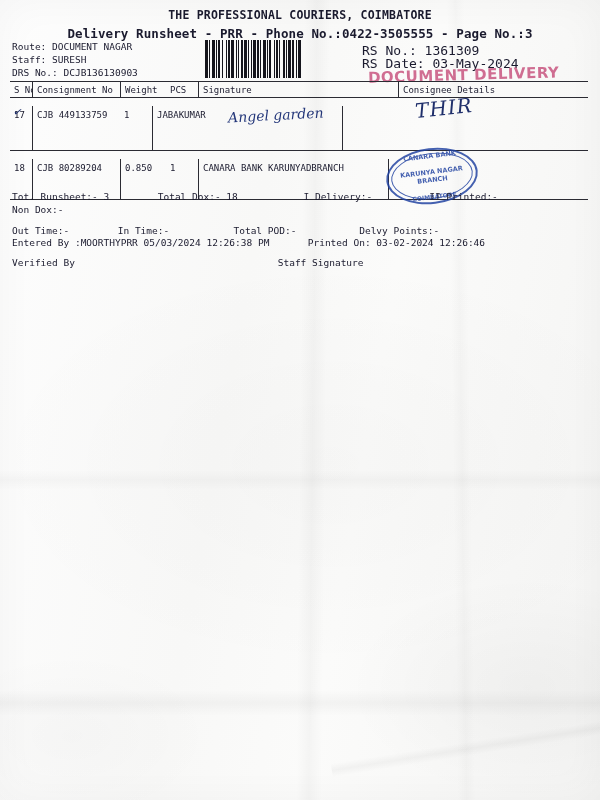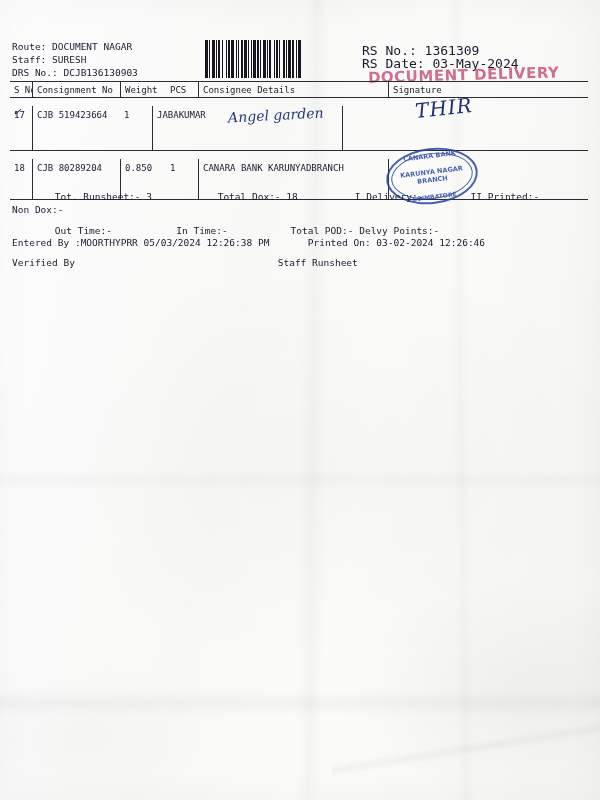--- a/index.html
+++ b/index.html
@@ -240,27 +240,29 @@
     left: 12px;
     width: 576px;
     font-size: 9.5px;
     line-height: 13px;
   }
   .f1 { top: 190px; }
   .f2 { top: 212px; margin-top: 12px; }
   .f3 { top: 236px; }
   .f4 { top: 256px; }
 
-  .totals span { display: inline-block; text-align: right; }
+  .totals span { display: inline-block; }
 </style>
 </head>
 <body>
 
 <div class="page">
 
+  <div class="doc-title">THE PROFESSIONAL COURIERS, COIMBATORE</div>
+  <div class="runsheet-line">Delivery Runsheet - PRR - Phone No.:0422-3505555 - Page No.:3</div>
 
   <div class="meta-left">
     <div>Route: DOCUMENT NAGAR</div>
     <div>Staff: SURESH</div>
     <div>DRS No.: DCJB136130903</div>
   </div>
 
   <div class="barcode" id="barcode">
       <i style="width: 3px;"></i>
       <i style="width: 1px; background: transparent;"></i>
@@ -330,27 +332,27 @@
   </div>
 
   <div class="stamp-doc">DOCUMENT DELIVERY</div>
 
   <div class="table">
     <div class="trow thead">
       <div class="cell c-sno">S No</div>
       <div class="cell c-cn">Consignment No</div>
       <div class="cell c-wt">Weight</div>
       <div class="cell c-pcs">PCS</div>
+      <div class="cell c-sign">Signature</div>
       <div class="cell c-cons">Consignee Details</div>
-      <div class="cell c-sign">Signature</div>
     </div>
 
     <div class="trow tbody-row">
       <div class="cell c-sno">17</div>
-      <div class="cell c-cn">CJB 519423664</div>
+      <div class="cell c-cn">CJB 449133759</div>
       <div class="cell c-pcs">1</div>
       <div class="cell c-cons">JABAKUMAR</div>
       <div class="cell c-sign"></div>
     </div>
 
     <div class="trow tbody-row last">
       <div class="cell c-sno">18</div>
       <div class="cell c-cn">CJB 80289204</div>
       <div class="cell c-wt">0.850</div>
       <div class="cell c-pcs">1</div>
@@ -387,21 +389,21 @@
     <span>Delvy Points:-</span>
   </div>
 
   <div class="footer f3">
     <span style="display:inline-block;width:290px">Entered By :MOORTHYPRR 05/03/2024 12:26:38 PM</span>
     <span>Printed On: 03-02-2024 12:26:46</span>
   </div>
 
   <div class="footer f4">
     <span style="display:inline-block;width:260px">Verified By</span>
-    <span>Staff Runsheet</span>
+    <span>Staff Signature</span>
   </div>
 
   <div class="crease v1"></div>
   <div class="crease v2"></div>
   <div class="crease h1"></div>
   <div class="crease h2"></div>
   <div class="crease d1"></div>
   <div class="edge-shadow"></div>
 </div>
 

